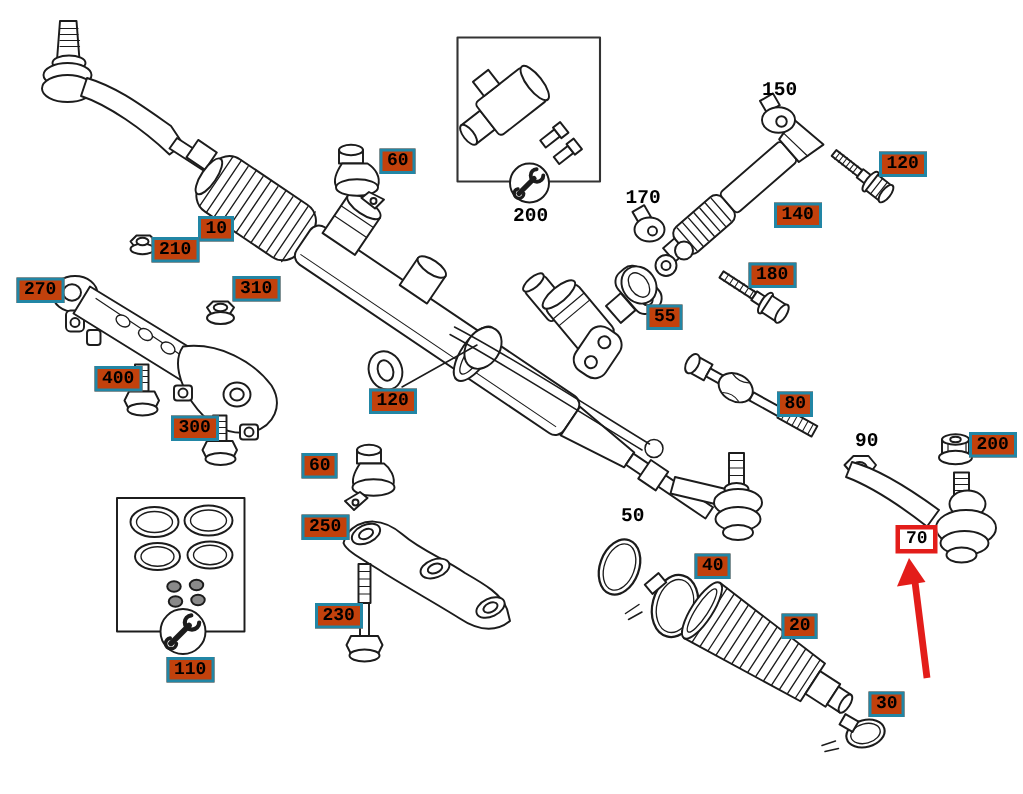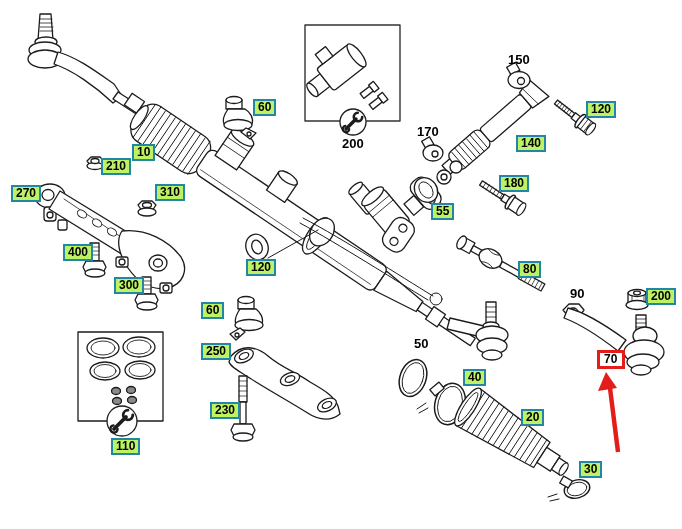--- a/index.html
+++ b/index.html
@@ -4,23 +4,24 @@
 <style>
   html,body{margin:0;padding:0;background:#fff;}
   .stage{
     position:relative;width:682px;height:529px;background:#fff;overflow:hidden;
     font-family:"Liberation Sans", sans-serif;
   }
   .stage svg{position:absolute;left:0;top:0;}
   .lbl{
     position:absolute;font-weight:bold;font-size:12px;line-height:13px;color:#000;
     white-space:nowrap;
+    font-family:Liberation Mono, monospace;
   }
   .lbl.boxed{
-    border:2px solid #2286a5;background:#bef264;padding:0 3px;min-width:12px;text-align:right;
+    border:2px solid #2286a5;background:#c2410c;padding:0 3px;min-width:12px;text-align:right;
   }
   .lbl.redbox{
     border:3px solid #e31d1a;background:#fff;padding:0 4px;min-width:14px;text-align:left;
   }
   .lbl.plain{font-size:13px;background:transparent;}
 </style>
 </head>
 <body>
 
 <div class="stage">

